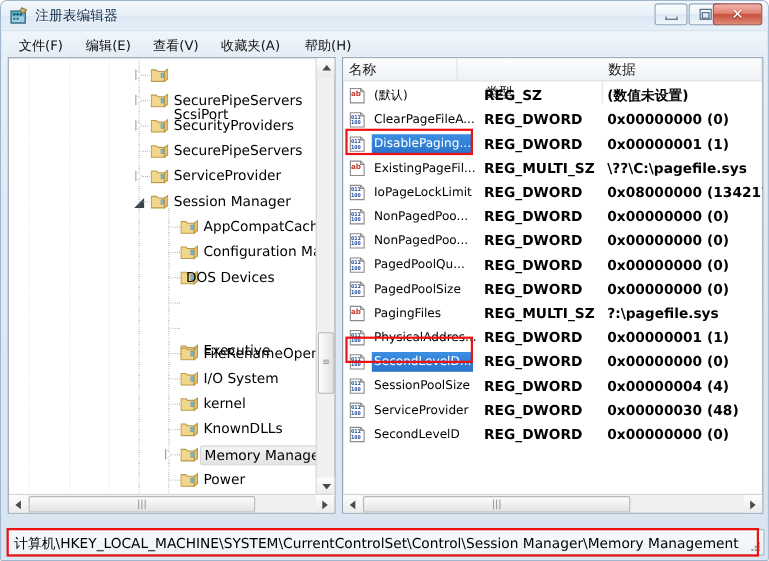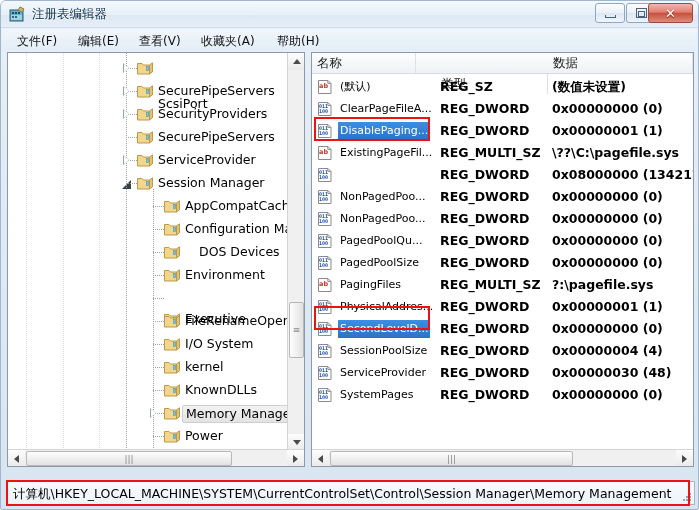--- a/index.html
+++ b/index.html
@@ -366,31 +366,21 @@
           <span class="tlabel" style="left: 177px; top: 3px;">Configuration Mana</span>
         </div>
         <div class="tnode" style="top: 188px;">
           <span class="folder" style="left: 156px; top: 4px;">
             <svg width="16" height="14" viewBox="0 0 16 14">
               <path d="M0.5 2.5 L5 2.5 L6.5 4 L12.5 4 L12.5 13 L0.5 13 Z" fill="#f2d68c" stroke="#b99a4a"></path>
               <path d="M12.5 4 L15.5 1.8 L15.5 10.8 L12.5 13 Z" fill="#e2c275" stroke="#b99a4a"></path>
               <rect x="9.5" y="5.6" width="2" height="4" fill="#7fc4e0" stroke="#4e92b0" stroke-width="0.6"></rect>
             </svg>
           </span>
-          <span class="tlabel" style="left: 191px; top: 3px;">DOS Devices</span>
-        </div>
-        <div class="tnode" style="top: 211px;">
-          <span class="folder" style="left: 156px; top: 4px;">
-            <svg width="16" height="14" viewBox="0 0 16 14">
-              <path d="M0.5 2.5 L5 2.5 L6.5 4 L12.5 4 L12.5 13 L0.5 13 Z" fill="#f2d68c" stroke="#b99a4a"></path>
-              <path d="M12.5 4 L15.5 1.8 L15.5 10.8 L12.5 13 Z" fill="#e2c275" stroke="#b99a4a"></path>
-              <rect x="9.5" y="5.6" width="2" height="4" fill="#7fc4e0" stroke="#4e92b0" stroke-width="0.6"></rect>
-            </svg>
-          </span>
-          <span class="tlabel" style="left: 177px; top: 3px;">Environment</span>
+          <span class="tlabel" style="left: 161px; top: 3px;">DOS Devices</span>
         </div>
         <div class="tnode" style="top: 234px; margin-top: 21px;">
           <span class="folder" style="left: 156px; top: 4px;">
             <svg width="16" height="14" viewBox="0 0 16 14">
               <path d="M0.5 2.5 L5 2.5 L6.5 4 L12.5 4 L12.5 13 L0.5 13 Z" fill="#f2d68c" stroke="#b99a4a"></path>
               <path d="M12.5 4 L15.5 1.8 L15.5 10.8 L12.5 13 Z" fill="#e2c275" stroke="#b99a4a"></path>
               <rect x="9.5" y="5.6" width="2" height="4" fill="#7fc4e0" stroke="#4e92b0" stroke-width="0.6"></rect>
             </svg>
           </span>
           <span class="tlabel" style="left: 177px; top: 3px;">Executive</span>
@@ -557,20 +547,21 @@
           <span class="lcell" style="left: 128px;">REG_MULTI_SZ</span>
           <span class="lcell" style="left: 240px;">\??\C:\pagefile.sys</span>
         </div>
         <div class="lrow" style="top: 111px;">
           <span class="vicon"><svg width="16" height="16" viewBox="0 0 16 16">
               <path d="M1.5 1.5 H11 L14 4.5 V14.5 H1.5 Z" fill="#ffffff" stroke="#8a8a8a"></path>
               <path d="M10.8 1.6 V4.4 H13.8" fill="none" stroke="#8a8a8a"></path>
               <text x="2" y="7" font-family="DejaVu Sans Mono, monospace" font-size="5" font-weight="bold" fill="#1f4e9c">011</text>
               <text x="2" y="12" font-family="DejaVu Sans Mono, monospace" font-size="5" font-weight="bold" fill="#1f4e9c">100</text>
             </svg></span>
+          <span class="lname">IoPageLockLimit</span>
           <span class="lcell" style="left: 128px;">REG_DWORD</span>
           <span class="lcell" style="left: 240px;">0x08000000 (13421772</span>
         </div>
         <div class="lrow" style="top: 133px;">
           <span class="vicon"><svg width="16" height="16" viewBox="0 0 16 16">
               <path d="M1.5 1.5 H11 L14 4.5 V14.5 H1.5 Z" fill="#ffffff" stroke="#8a8a8a"></path>
               <path d="M10.8 1.6 V4.4 H13.8" fill="none" stroke="#8a8a8a"></path>
               <text x="2" y="7" font-family="DejaVu Sans Mono, monospace" font-size="5" font-weight="bold" fill="#1f4e9c">011</text>
               <text x="2" y="12" font-family="DejaVu Sans Mono, monospace" font-size="5" font-weight="bold" fill="#1f4e9c">100</text>
             </svg></span>
@@ -665,21 +656,21 @@
           <span class="lcell" style="left: 128px;">REG_DWORD</span>
           <span class="lcell" style="left: 240px;">0x00000030 (48)</span>
         </div>
         <div class="lrow" style="top: 331px;">
           <span class="vicon"><svg width="16" height="16" viewBox="0 0 16 16">
               <path d="M1.5 1.5 H11 L14 4.5 V14.5 H1.5 Z" fill="#ffffff" stroke="#8a8a8a"></path>
               <path d="M10.8 1.6 V4.4 H13.8" fill="none" stroke="#8a8a8a"></path>
               <text x="2" y="7" font-family="DejaVu Sans Mono, monospace" font-size="5" font-weight="bold" fill="#1f4e9c">011</text>
               <text x="2" y="12" font-family="DejaVu Sans Mono, monospace" font-size="5" font-weight="bold" fill="#1f4e9c">100</text>
             </svg></span>
-          <span class="lname">SystemPages</span>
+          <span class="lname">SecondLevelD</span>
           <span class="lcell" style="left: 128px;">REG_DWORD</span>
           <span class="lcell" style="left: 240px;">0x00000000 (0)</span>
         </div>
       </div>
 
     <div class="sb-h" id="list-hsb" style="left:0;bottom:0;width:381px;">
       <div class="sb-arrow" style="left:0;top:0;">
           <span class="arrow-left"></span>
         </div>
       <div class="sb-thumb horiz" id="list-hthumb" style="top: 1px; height: 15px; left: 18px; width: 243px;">

